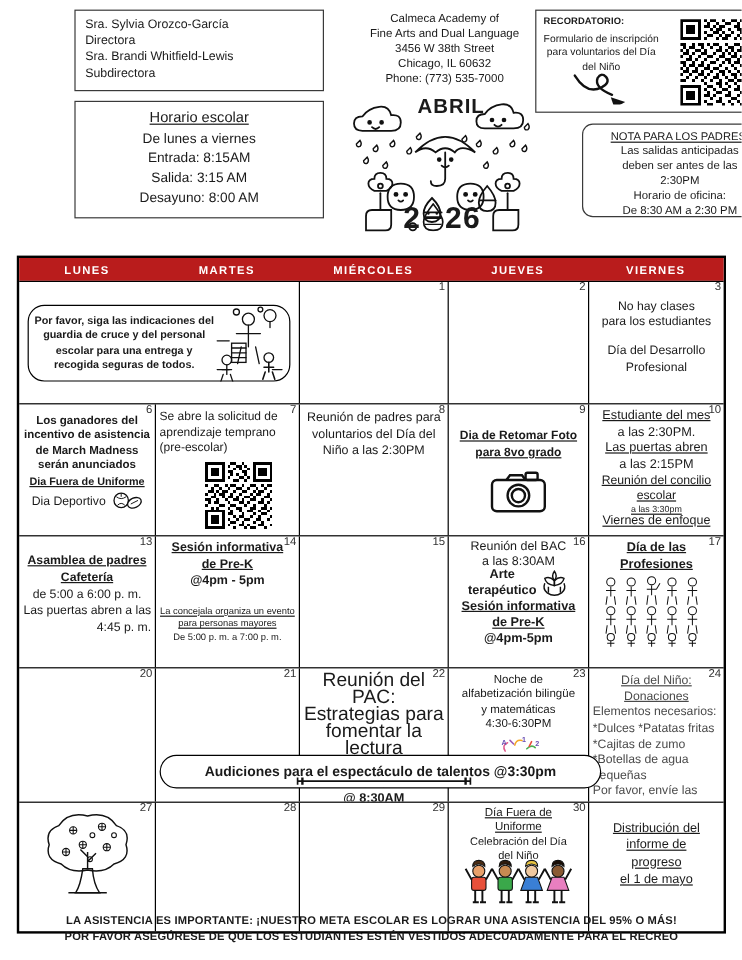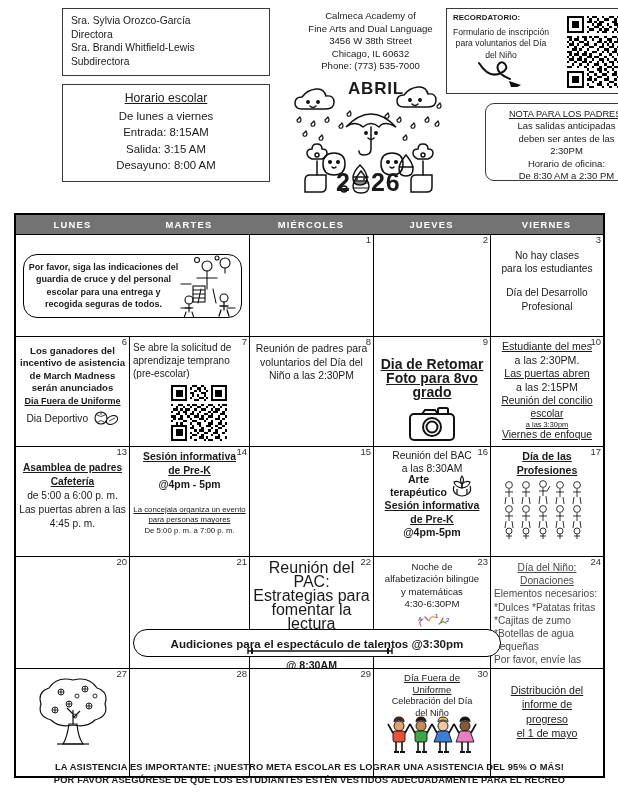--- a/index.html
+++ b/index.html
@@ -49,21 +49,21 @@
   #rem-qr { position:absolute; right: 8px; top: 7px; width: 72px; height: 72px; }
 
   #note-box { left: 445px; top: 103px; width: 163px; height: 78px;
     border-radius: 9px; padding: 4px 4px; text-align: center; }
   #note-box .ttl { font-size: 9.3px; text-decoration: underline; }
   #note-box div { font-size: 9.5px; line-height: 12.4px; }
 
   
   .cal { position: absolute; left: 14px; top: 213px; width: 591px;
     border: 2px solid #000; }
-  .dow { display: flex; background: #737373; }
+  .dow { display: flex; background: #b91c1c; }
   .dow div { flex: 0 0 auto; color: #fff; text-align: center;
     font-size: 9.4px; font-weight: 900; letter-spacing: 1.2px;
     padding: 4px 0 4px; }
   .c1 { width: 113px; } .c2 { width: 120px; } .c3 { width: 124px; }
   .c4 { width: 117px; } .c5 { width: 113px; }
 
   .week { display: flex; position: relative; border-top: 1.6px solid #000; }
   .week:first-of-type { border-top: none; }
   .cell { position: relative; border-left: 1.6px solid #000;
     padding: 2px 3px 2px; overflow: hidden; }
@@ -642,21 +642,21 @@
     </div>
     <div class="cell c3">
       <div class="num">8</div>
       <div class="body" style="padding-top:3px;">
         <p style="font-size:10.4px;line-height:13.6px;">Reunión de padres para voluntarios del Día del Niño a las 2:30PM</p>
       </div>
     </div>
     <div class="cell c4">
       <div class="num">9</div>
       <div class="body" style="padding-top:18px;">
-        <p class="b u" style="font-size:14px;line-height:14px;">Dia de Retomar Foto para 8vo grado</p>
+        <p class="b u" style="font-size:10px;line-height:14px;">Dia de Retomar Foto para 8vo grado</p>
         <svg width="48" height="38" viewBox="0 0 48 38" style="margin:6px auto 0;">
           <g fill="none" stroke="#111" stroke-width="2">
             <rect x="2" y="9" width="44" height="26" rx="4"></rect>
             <circle cx="24" cy="22" r="9"></circle>
               <circle cx="24" cy="22" r="5.5"></circle>
             <rect x="30" y="3" width="10" height="6" rx="1.5"></rect>
             <path d="M14 9 l3 -4 h10 l3 4"></path>
           </g>
         </svg>
       </div>
@@ -675,21 +675,21 @@
     </div>
   </div>
 
   <div class="week" style="height:110px;">
     <div class="cell c1">
       <div class="num">13</div>
       <div class="body" style="padding-top:12px;">
         <p class="b u" style="font-size:10.2px;line-height:14px;">Asamblea de padres</p>
         <p class="b u" style="font-size:10.2px;line-height:14px;">Cafetería</p>
         <p style="font-size:10.2px;line-height:14px;">de 5:00 a 6:00 p. m.</p>
-        <p style="font-size:10.2px;line-height:14px;">Las puertas abren a las 4:45 p. m.</p>
+        <p style="font-size:10.2px;line-height:14px;text-align:right;">Las puertas abren a las 4:45 p. m.</p>
       </div>
     </div>
     <div class="cell c2">
       <div class="num">14</div>
       <div class="body" style="padding-top:1px;">
         <p class="b u" style="font-size:10.4px;line-height:14px;">Sesión informativa</p>
         <p class="b u" style="font-size:10.4px;line-height:14px;">de Pre-K</p>
         <p class="b" style="font-size:10.4px;line-height:14px;">@4pm - 5pm</p>
         <p class="u" style="font-size:7.8px;line-height:10.4px;margin-top:13px;">La concejala organiza un evento para personas mayores</p>
         <p style="font-size:7.8px;line-height:10.4px;">De 5:00 p. m. a 7:00 p. m.</p>

